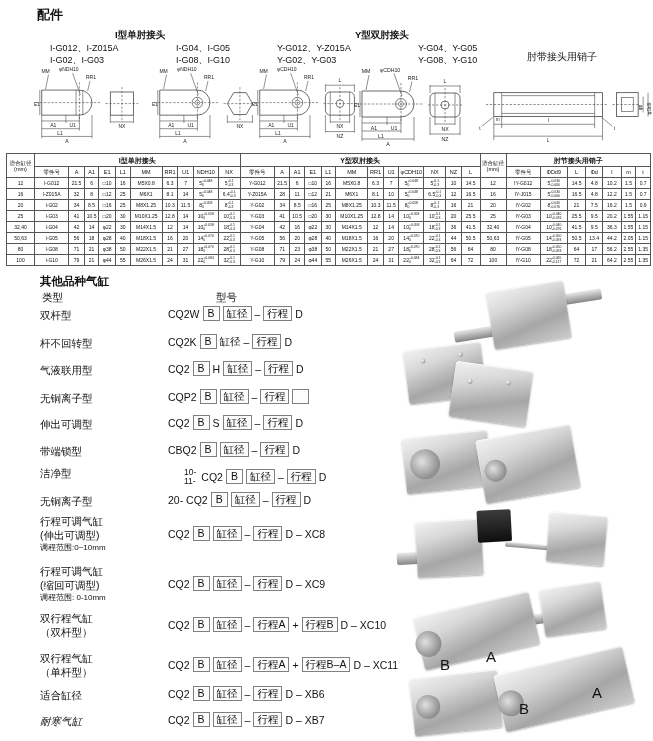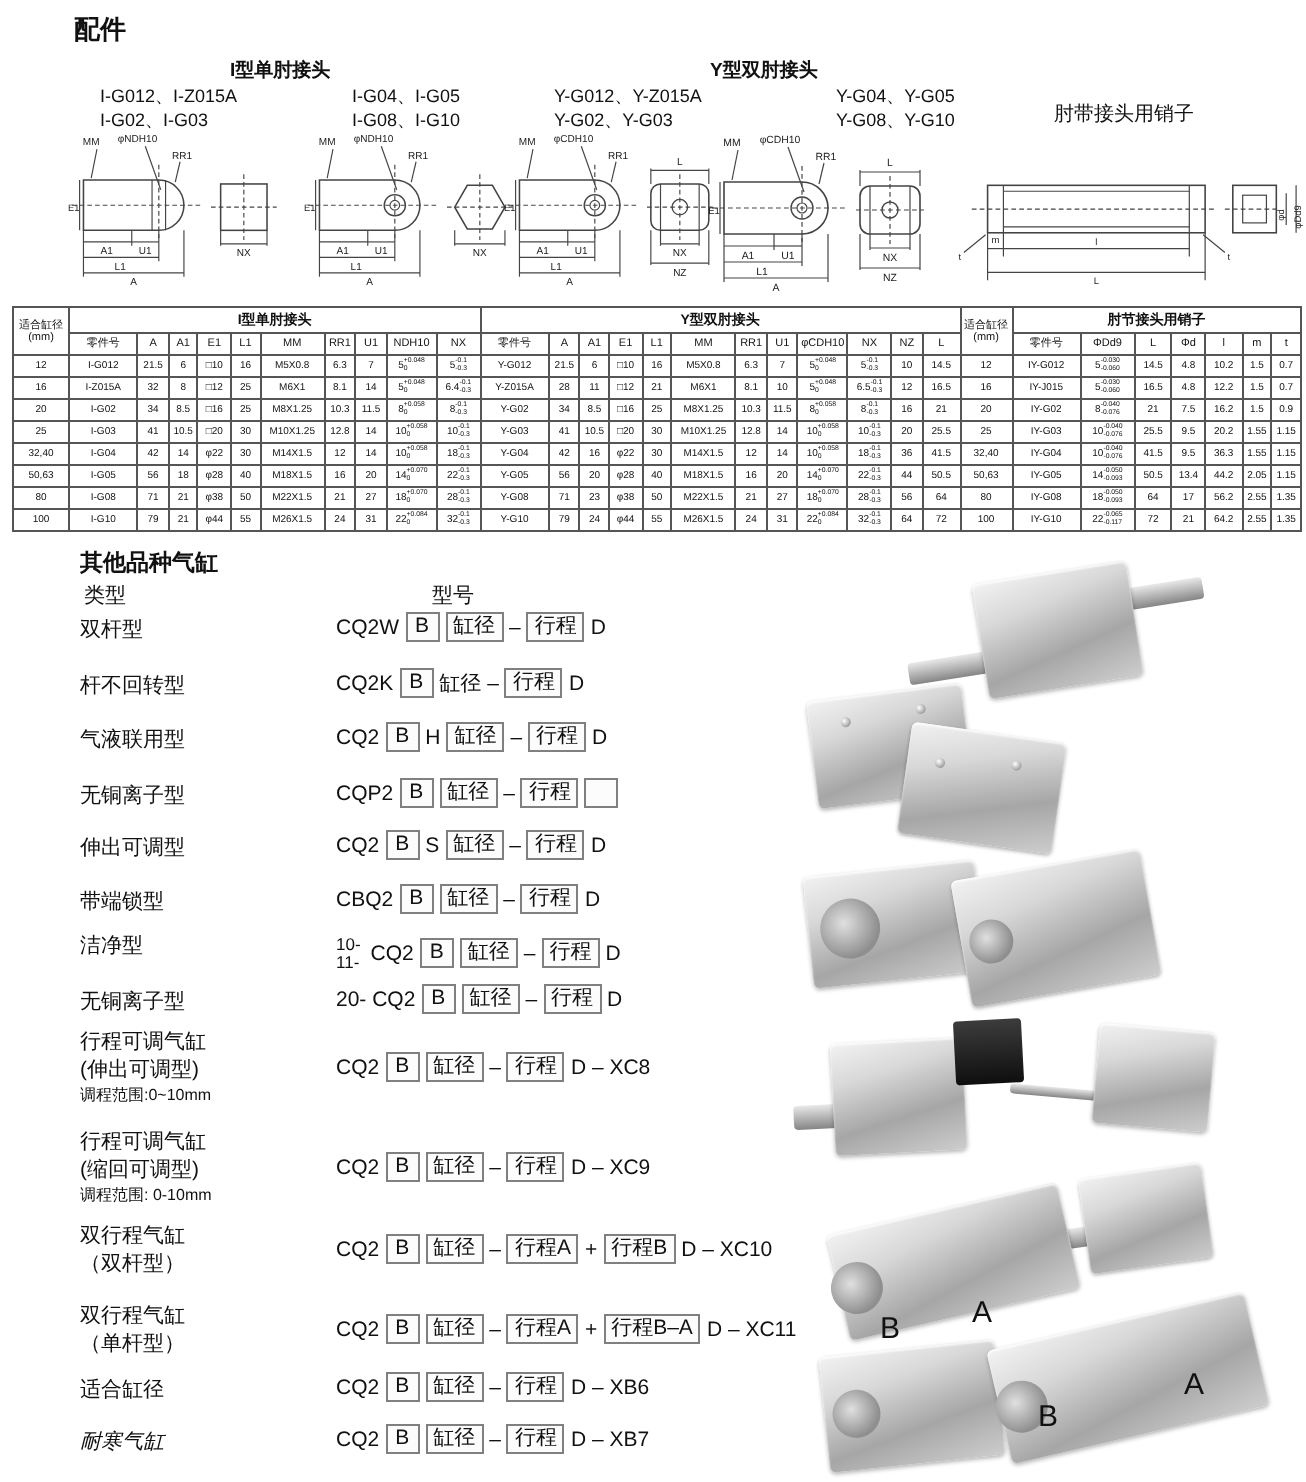--- a/index.html
+++ b/index.html
@@ -660,21 +660,21 @@
       <span>CBQ2</span>
       <span class="box">B</span>
       <span class="box">缸径</span>
       <span>–</span>
       <span class="box">行程</span>
       <span>D</span>
     </div>
     <div class="otype" style="top: 466px;">
       <div>洁净型</div>
     </div>
-    <div class="omodel" style="top: 468px;">
+    <div class="omodel" style="top: 468px; margin-left: 16px;">
       <span class="prefix">10-<br>11-</span>
       <span>CQ2</span>
       <span class="box">B</span>
       <span class="box">缸径</span>
       <span>–</span>
       <span class="box">行程</span>
       <span>D</span>
     </div>
     <div class="otype" style="top: 494px;">
       <div>无铜离子型</div>

